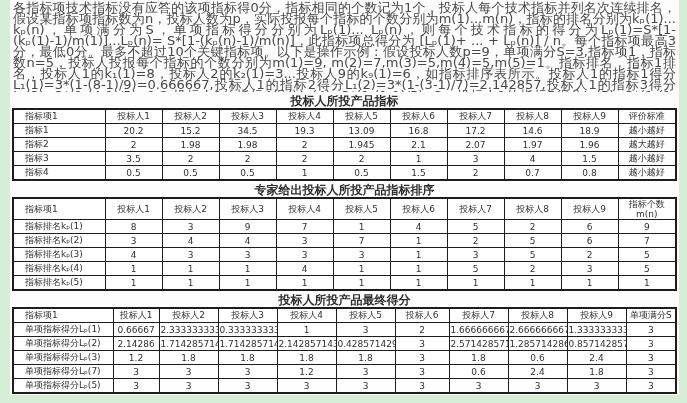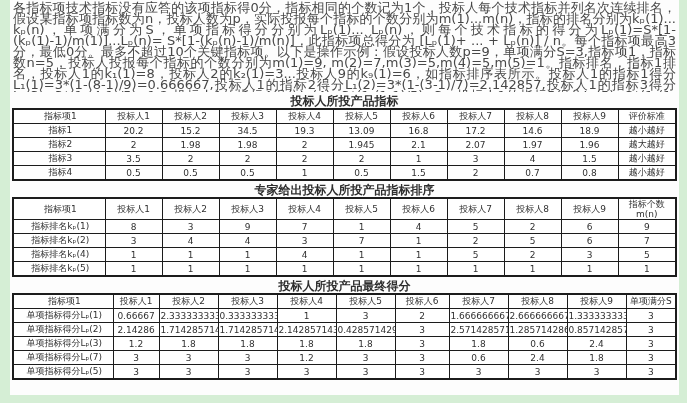--- a/index.html
+++ b/index.html
@@ -50,22 +50,22 @@
     border:1px solid var(--border);
     font-size:9px;
     font-weight:normal;
     text-align:center;
     padding:0 1px;
     overflow:hidden;
     white-space:nowrap;
     color:#303030;
   }
   th.first, td.first{
-    text-align:center;
-    padding-left:3px;
+    text-align:left;
+    padding-left:11px;
   }
   .t1 th,.t1 td{height:12px;}
   .t2 th{height:21px;white-space:pre-line;line-height:10px;}
   .t2 td{height:13px;}
   .t3 th,.t3 td{height:12px;}
 </style>
 </head>
 <body>
 
 <div class="page">
@@ -210,20 +210,33 @@
           <td>4</td>
           <td>3</td>
           <td>7</td>
           <td>1</td>
           <td>2</td>
           <td>5</td>
           <td>6</td>
           <td>7</td>
         </tr>
         <tr>
+          <td class="first">指标排名kₚ(3)</td>
+          <td>4</td>
+          <td>3</td>
+          <td>3</td>
+          <td>3</td>
+          <td>3</td>
+          <td>1</td>
+          <td>3</td>
+          <td>5</td>
+          <td>2</td>
+          <td>5</td>
+        </tr>
+        <tr>
           <td class="first">指标排名kₚ(4)</td>
           <td>1</td>
           <td>1</td>
           <td>1</td>
           <td>4</td>
           <td>1</td>
           <td>1</td>
           <td>5</td>
           <td>2</td>
           <td>3</td>

